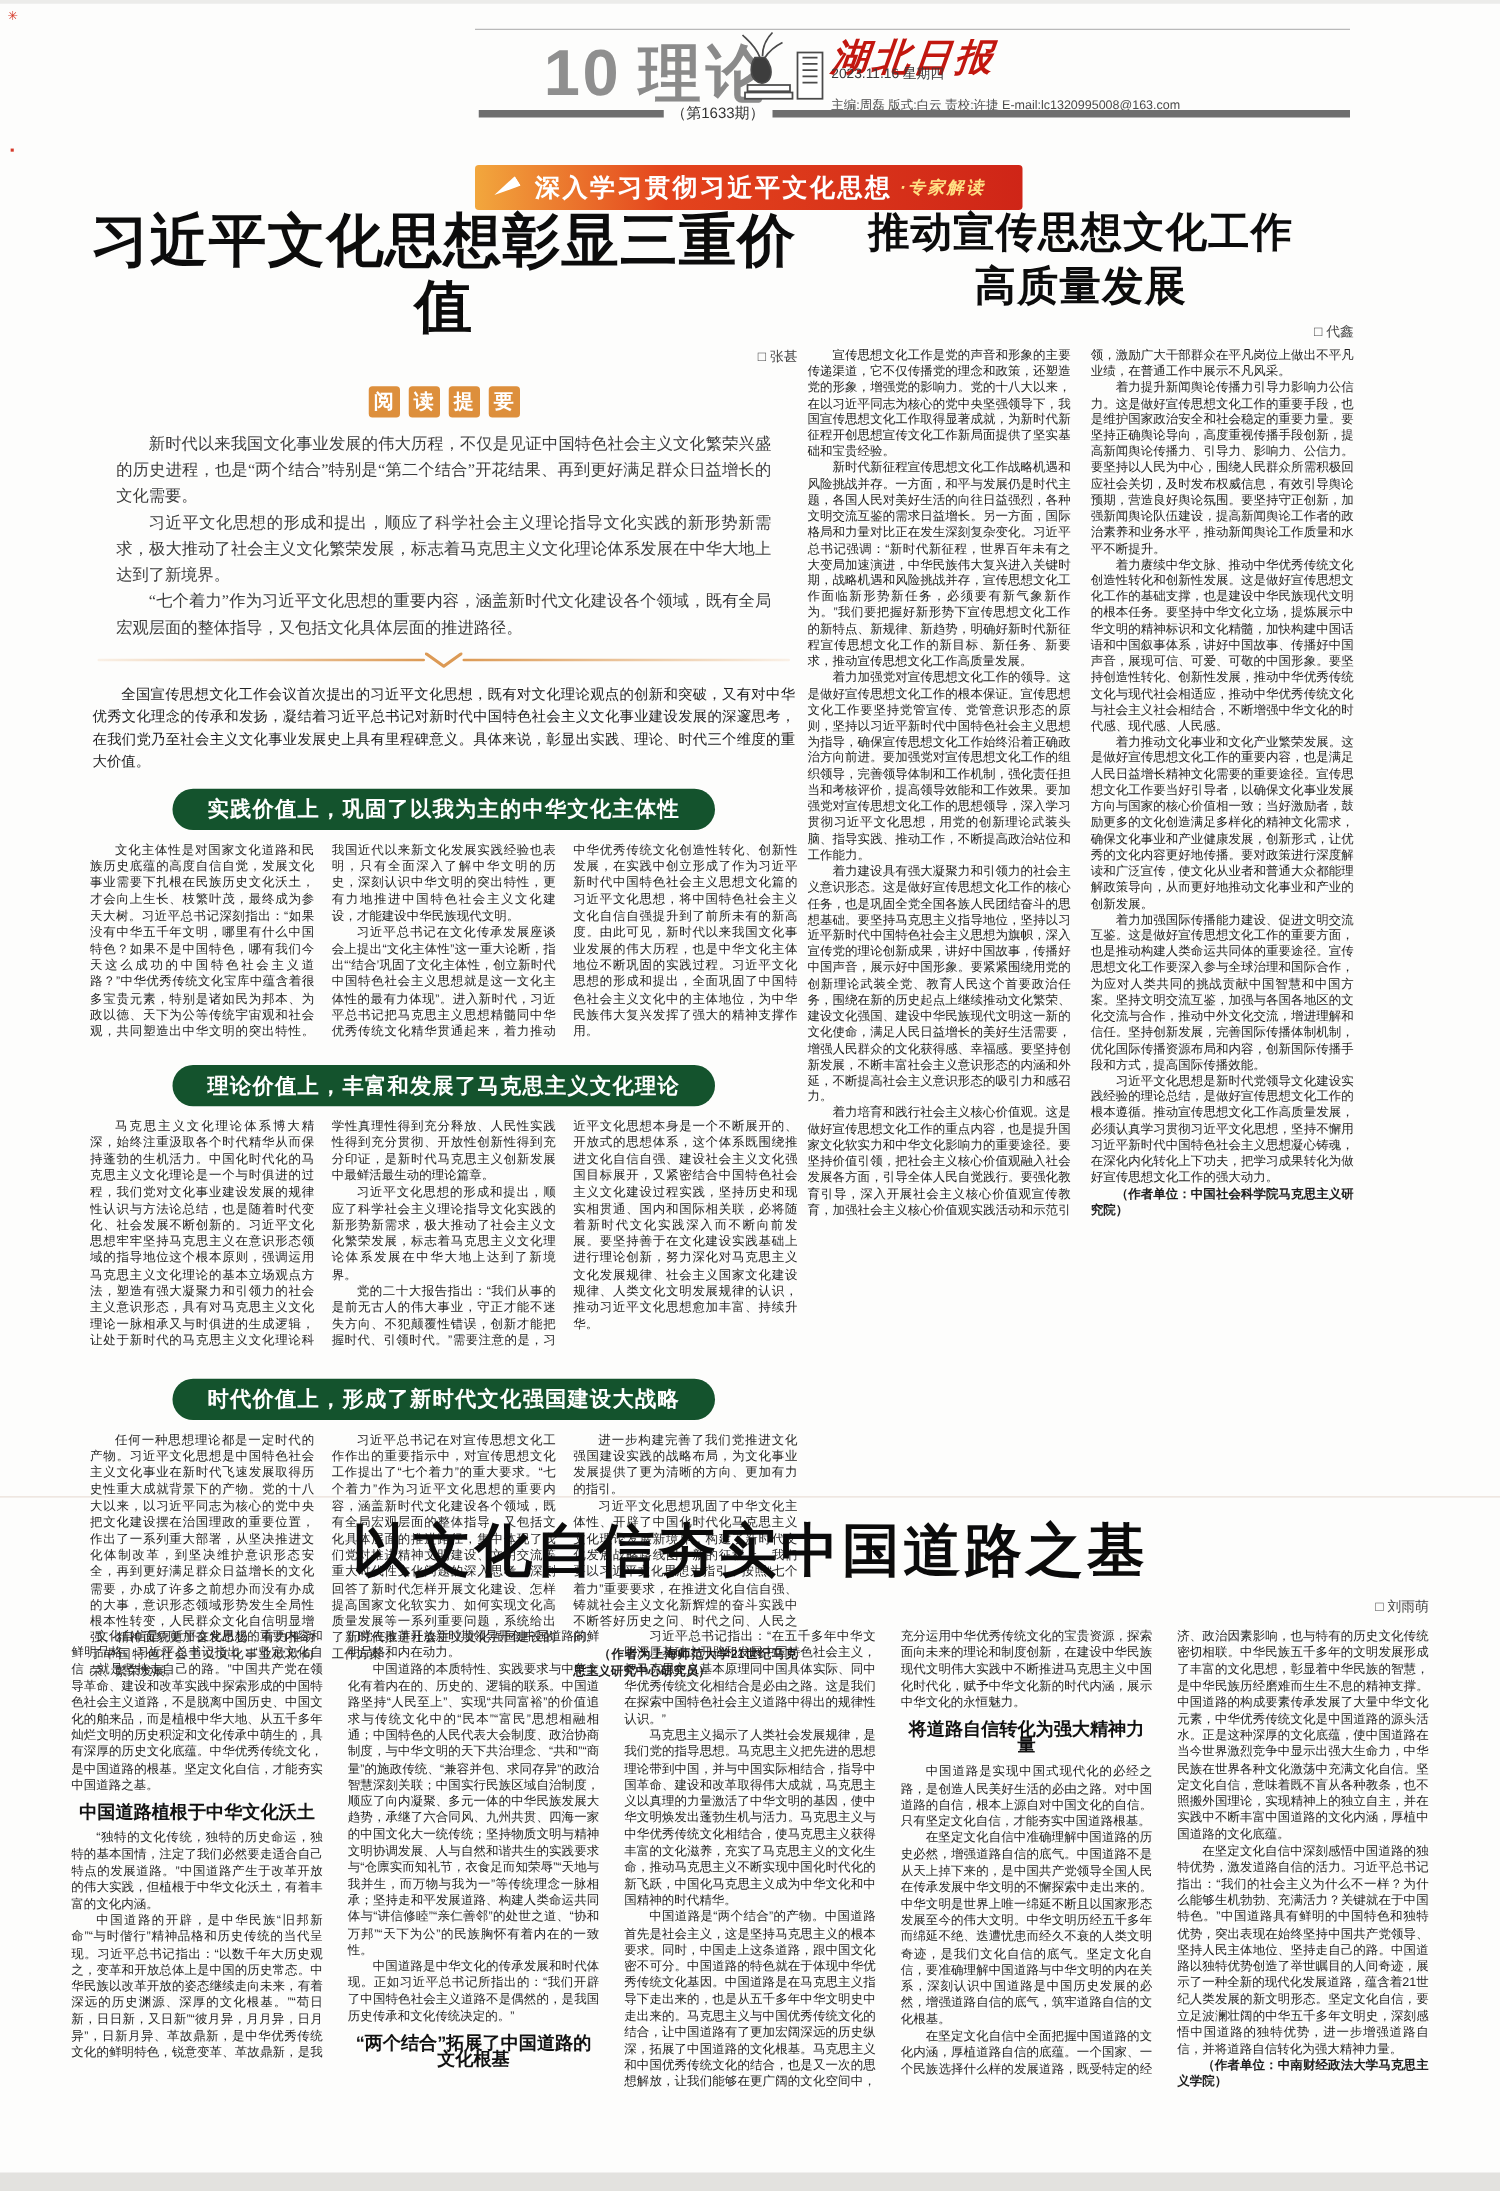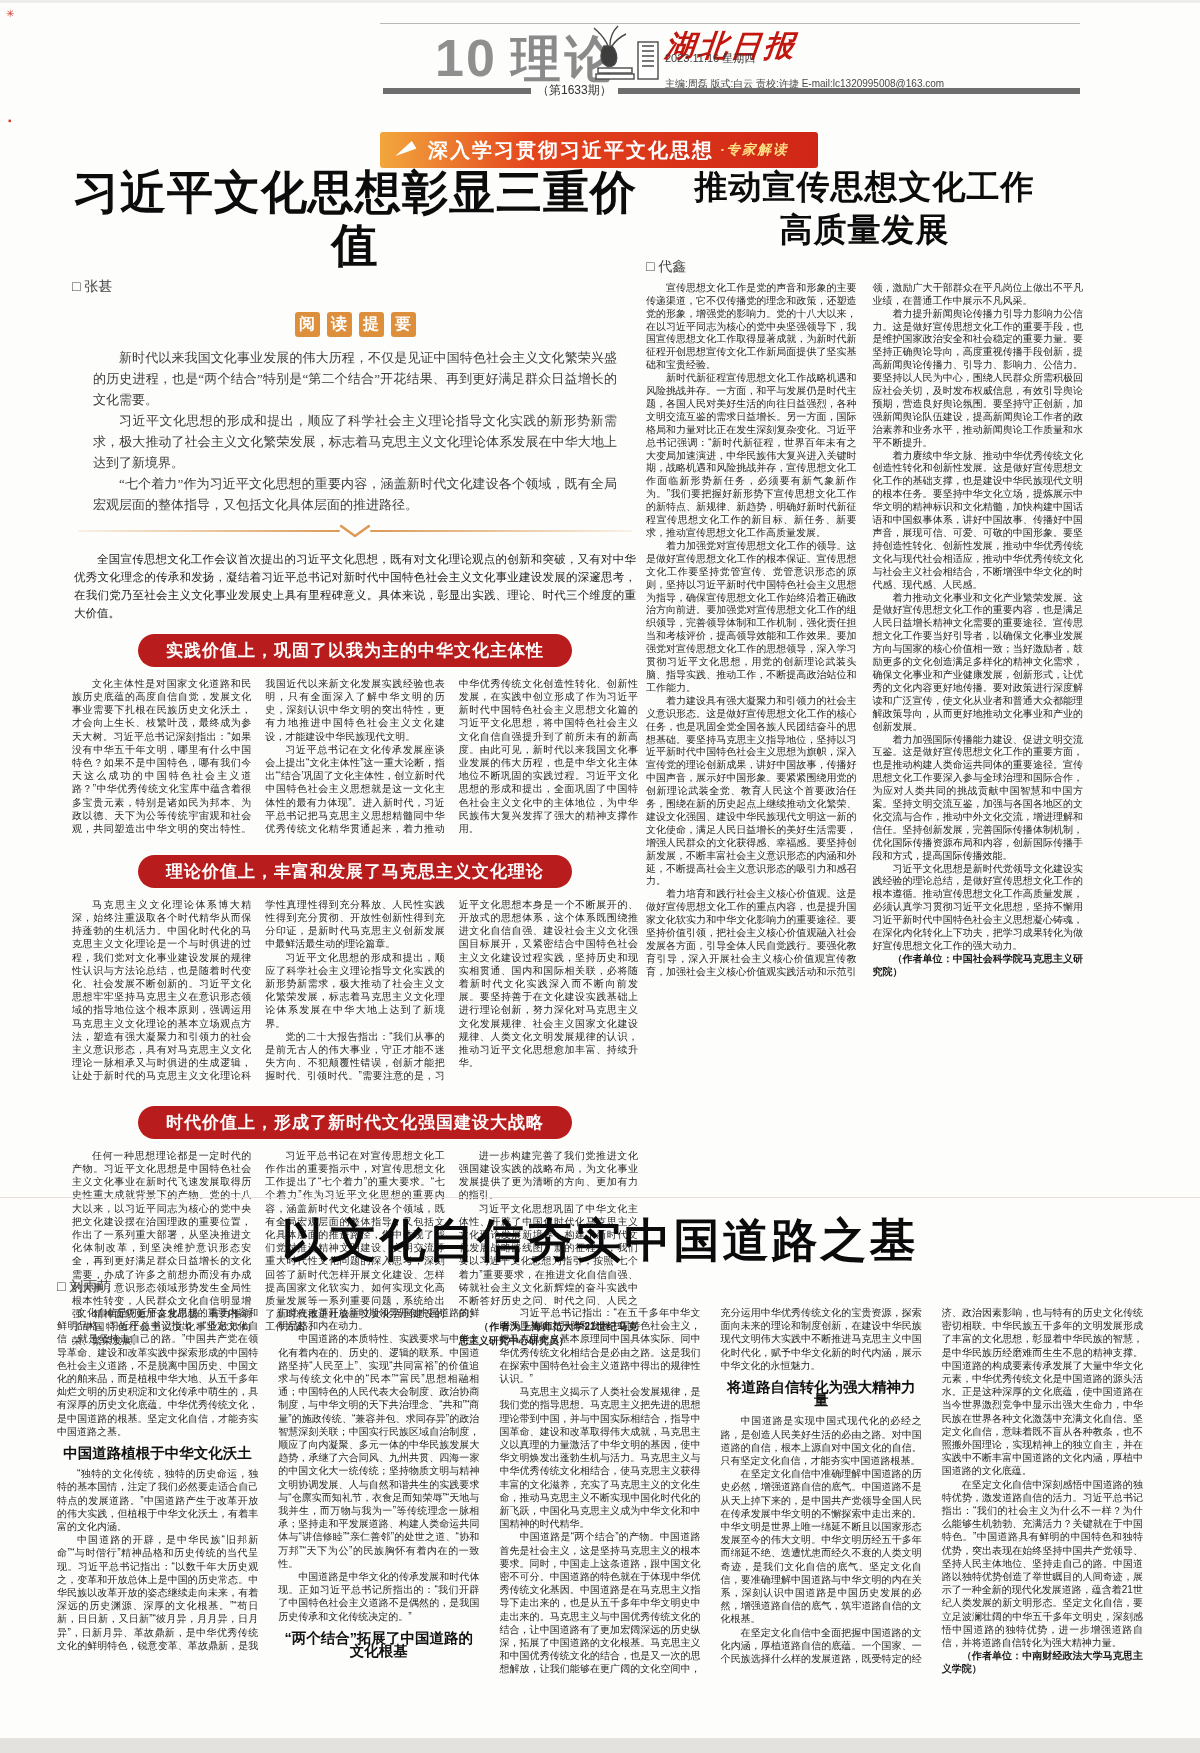--- a/index.html
+++ b/index.html
@@ -29,38 +29,38 @@
   .mast-staff{position:absolute;left:285px;top:63px;font-size:10px;color:#4a4a4a;white-space:nowrap;}
   
   .banner{position:absolute;left:380px;top:112px;width:438px;height:36px;
     background:linear-gradient(90deg,#f2a73d 0%,#e4441d 35%,#cf2517 100%);
     border-radius:3px;display:flex;align-items:center;padding-left:14px;box-sizing:border-box;margin-top:20px;}
   .pen{width:22px;height:9px;background:#fff;transform:rotate(-32deg);
     clip-path:polygon(0 45%,100% 0,100% 100%);margin-right:12px;}
   .banner-title{color:#fff;font-weight:900;font-size:20px;letter-spacing:2px;}
   .banner-tag{color:#ffe084;font-size:13.5px;font-style:italic;font-weight:700;margin-left:6px;letter-spacing:2px;}
   
-  .byline{text-align:left;font-size:14px;color:#444;margin:6px 0 4px;}
+  .byline{text-align:right;font-size:11px;color:#444;margin:6px 0 4px;}
   .attr{font-weight:700;}
   p{margin:0;text-indent:2em;}
   
   .art-left{position:absolute;left:57px;top:158px;width:566px;margin-left:15px;}
   .hl-left{font-size:46px;font-weight:900;text-align:center;letter-spacing:1px;
     color:#0c0c0c;line-height:1.15;margin:8px 0 0;}
   .tip-row{display:flex;justify-content:center;gap:7px;margin:16px 0 10px;}
   .tip-box{width:25px;height:25px;background:#dd8f3c;border-radius:3px;color:#fff;
     font-size:16px;font-weight:700;display:flex;align-items:center;justify-content:center;}
   .summary{width:524px;margin:0 auto;font-family:"Liberation Serif",serif;
     font-size:13px;line-height:21px;color:#3c3c3c;text-align:justify;}
   .divider{display:flex;align-items:center;margin:10px 6px 12px;}
   .div-line{flex:1;height:2px;border-radius:2px;
     background:linear-gradient(90deg,rgba(230,170,110,.15),#dc9a55);}
   .div-line.rev{background:linear-gradient(90deg,#dc9a55,rgba(230,170,110,.15));}
   .intro{font-size:11.5px;line-height:18px;text-align:justify;color:#222;margin:2px 2px 6px;}
-  .pill{width:fit-content;margin:12px auto 10px;padding:5px 28px;background:#b91c1c;
+  .pill{width:fit-content;margin:12px auto 10px;padding:5px 28px;background:#14532d;
     border-radius:18px;color:#fff;font-weight:900;font-size:17px;letter-spacing:1px;}
   .cols3{column-count:3;column-gap:14px;font-size:10px;line-height:13.2px;
     text-align:justify;color:#1f1f1f;overflow:hidden;}
   .h-sec1{height:166px;} .h-sec2{height:196px;} .h-sec3{height:252px;}
   
   .art-right{position:absolute;left:646px;top:166px;width:437px;}
   .hl-right{font-family:"Liberation Serif",serif;font-size:33px;font-weight:900;
     text-align:center;color:#0c0c0c;line-height:1.3;margin:0;letter-spacing:1px;}
   .cols2{column-count:2;column-gap:16px;font-size:10px;line-height:12.9px;
     text-align:justify;color:#1f1f1f;height:866px;overflow:hidden;margin-top:6px;}

